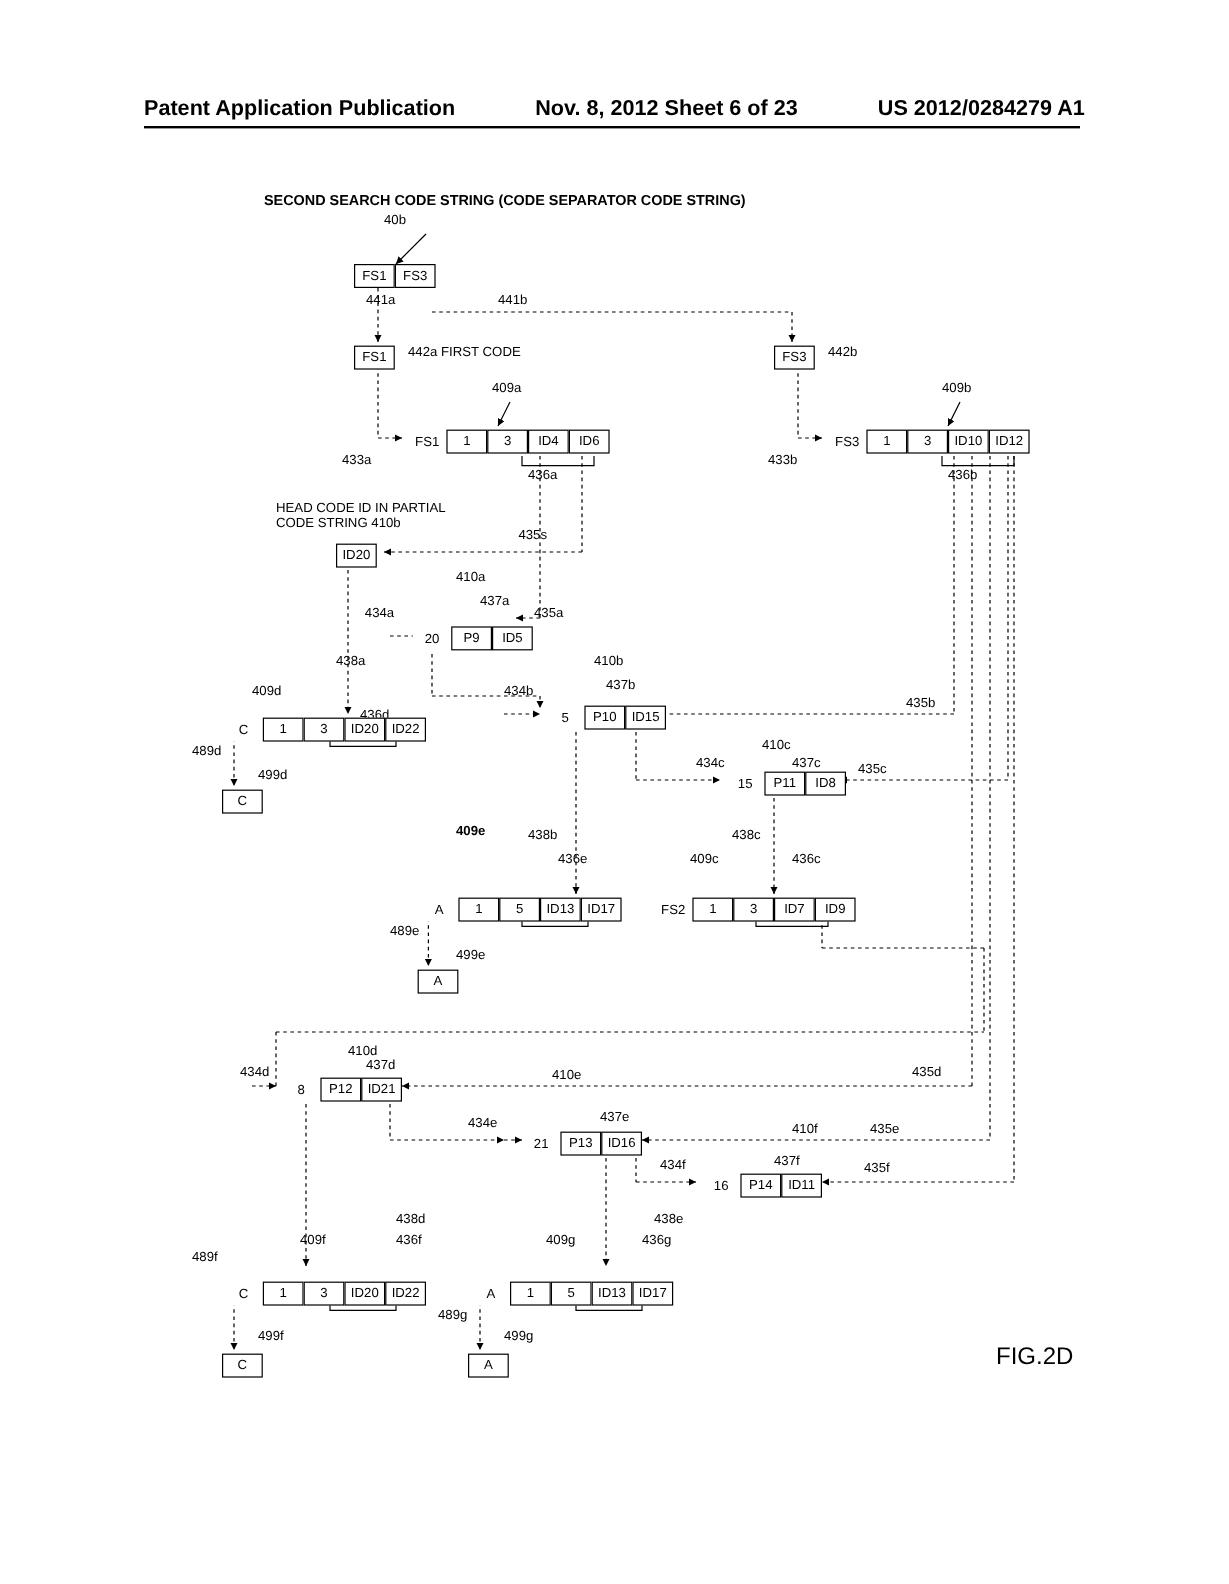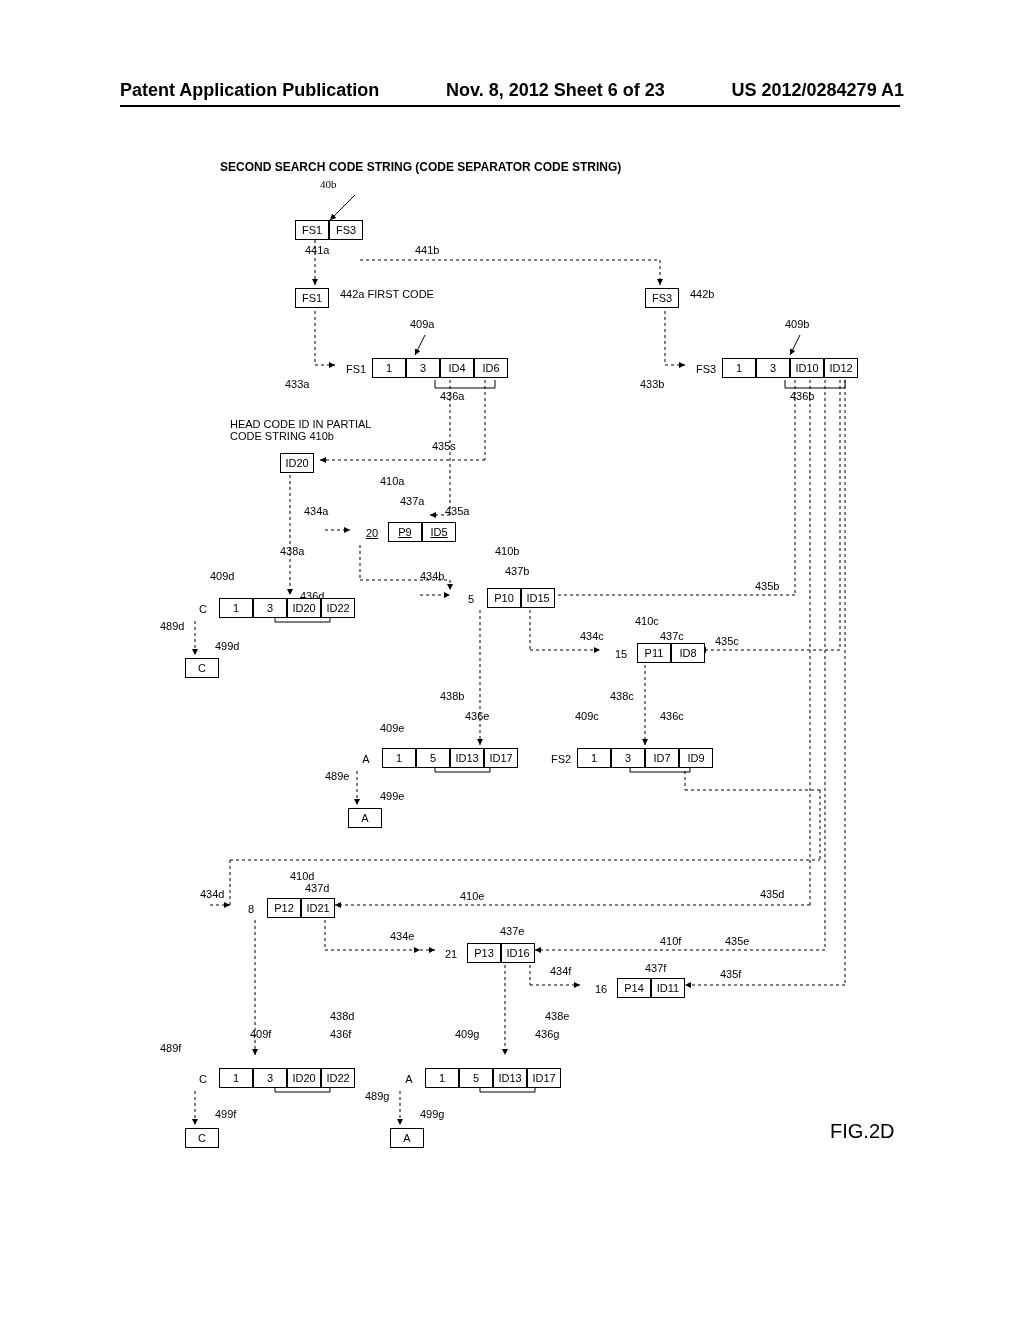--- a/index.html
+++ b/index.html
@@ -188,21 +188,21 @@
     <path d="M175 935 L175 942 L230 942 L230 935" stroke="#000" fill="none"></path>
 
     <path d="M380 935 L380 942 L435 942 L435 935" stroke="#000" fill="none"></path>
 
     <line x1="95" y1="935" x2="95" y2="975" stroke="#000" stroke-dasharray="3,3" marker-end="url(#ah)"></line>
 
     <line x1="300" y1="935" x2="300" y2="975" stroke="#000" stroke-dasharray="3,3" marker-end="url(#ah)"></line>
   </svg>
 
   <div class="title-line" style="top:10px; left:120px;">SECOND SEARCH CODE STRING (CODE SEPARATOR CODE STRING)</div>
-  <div class="label" style="top:28px; left:220px;font-family:Liberation Serif, serif;">40b</div>
+  <div class="label" style="top:28px; left:220px;">40b</div>
 
   <div class="cell-row" style="top:70px; left:195px;">
     <div class="cell">FS1</div>
     <div class="cell">FS3</div>
   </div>
 
   <div class="label" style="top:94px; left:205px;">441a</div>
   <div class="label" style="top:94px; left:315px;">441b</div>
 
   <div class="cell-row" style="top:138px; left:195px;">
@@ -242,21 +242,21 @@
 
   <div class="cell-row" style="top:303px; left:180px;">
     <div class="cell">ID20</div>
   </div>
 
   <div class="label" style="top:325px; left:280px;">410a</div>
   <div class="label" style="top:345px; left:300px;">437a</div>
   <div class="label" style="top:355px; left:204px;text-align:right;">434a</div>
   <div class="label" style="top:355px; left:345px;">435a</div>
 
-  <div class="cell-row" style="top:372px; left:256px;text-decoration:underline;">
+  <div class="cell-row" style="top:372px; left:244px;">
     <div class="cell" style="border:none">20</div>
     <div class="cell">P9</div>
     <div class="cell">ID5</div>
   </div>
 
   <div class="label" style="top:395px; left:180px;">438a</div>
   <div class="label" style="top:395px; left:395px;">410b</div>
 
   <div class="label" style="top:420px; left:110px;">409d</div>
   <div class="label" style="top:420px; left:200px;margin-top:20px;">436d</div>
@@ -290,21 +290,21 @@
   <div class="label" style="top:485px; left:615px;">435c</div>
 
   <div class="cell-row" style="top:493px; left:505px;">
     <div class="cell" style="border:none">15</div>
     <div class="cell">P11</div>
     <div class="cell">ID8</div>
   </div>
 
   <div class="label" style="top:540px; left:340px;">438b</div>
   <div class="label" style="top:540px; left:510px;">438c</div>
-  <div class="label" style="top:572px; left:280px;">409e</div>
+  <div class="label" style="top:537px; left:280px;font-weight:bold;">409e</div>
   <div class="label" style="top:560px; left:365px;">436e</div>
   <div class="label" style="top:560px; left:475px;">409c</div>
   <div class="label" style="top:560px; left:560px;">436c</div>
 
   <div class="cell-row" style="top:598px; left:250px;">
     <div class="cell" style="border:none">A</div>
     <div class="cell">1</div>
     <div class="cell">5</div>
     <div class="cell">ID13</div>
     <div class="cell">ID17</div>

